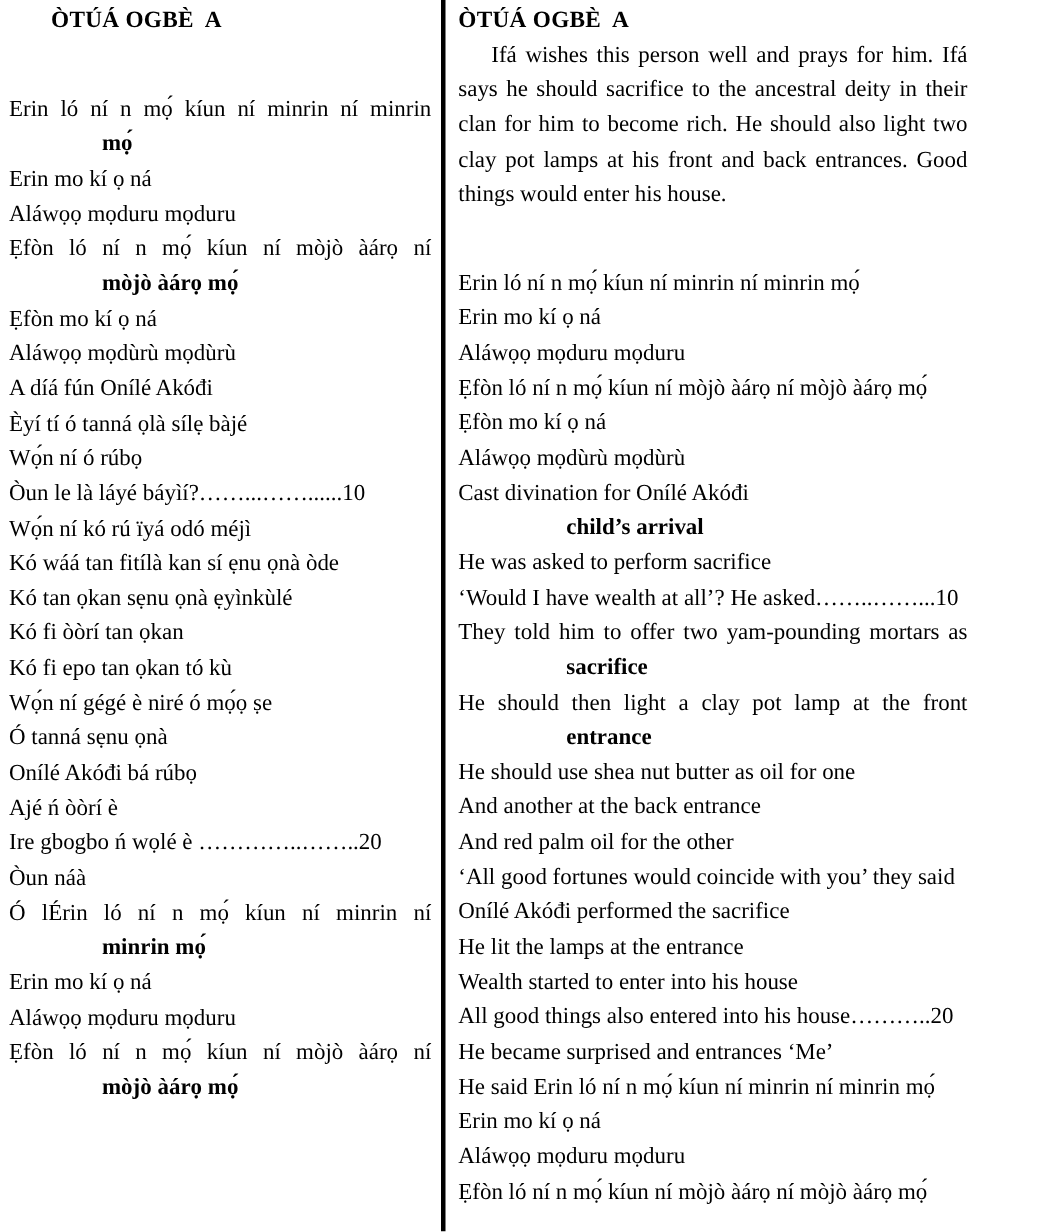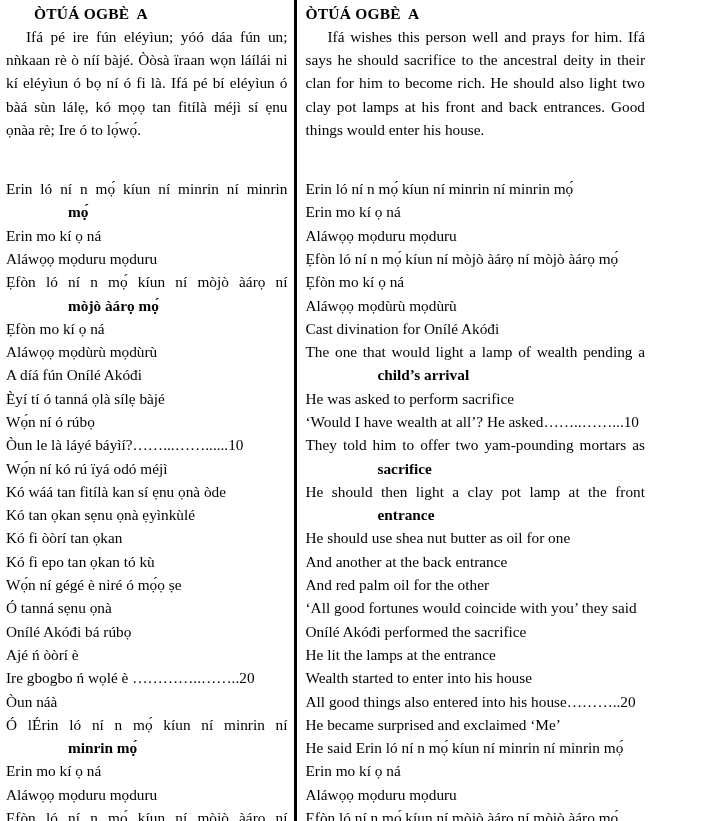--- a/index.html
+++ b/index.html
@@ -102,21 +102,20 @@
   }
 </style>
 </head>
 <body>
 
 <div class="page">
   <div class="columns">
 
     <div class="col col-left">
       <div class="head">ÒTÚÁ OGBÈ  A</div>
-      <p class="intro">Ifá pé ire fún eléyìun; yóó dáa fún un; nǹkaan rè ò níí bàjé. Òòsà ïraan wọn láílái ni kí eléyìun ó bọ ní ó fi là. Ifá pé bí eléyìun ó bàá sùn lálẹ, kó mọọ  tan fitílà méjì sí ẹnu ọnàa rè; Ire ó to lọ́wọ́.</p>
       <div class="gap"></div>
       <div class="verse">
           <div class="vline wrap">
             <span class="first">Erin ló ní n mọ́ kíun ní minrin ní minrin</span>
             <span class="cont">mọ́</span>
           </div>
           <div class="vline">Erin mo kí ọ ná</div>
           <div class="vline">Aláwọọ mọduru mọduru</div>
           <div class="vline wrap">
             <span class="first">Ẹfòn ló ní n mọ́ kíun ní mòjò àárọ ní</span>
@@ -158,42 +157,41 @@
       <div class="gap"></div>
       <div class="verse">
           <div class="vline">Erin ló ní n mọ́ kíun ní minrin ní minrin mọ́</div>
           <div class="vline">Erin mo kí ọ ná</div>
           <div class="vline">Aláwọọ mọduru mọduru</div>
           <div class="vline">Ẹfòn ló ní n mọ́ kíun ní mòjò àárọ ní mòjò àárọ mọ́</div>
           <div class="vline">Ẹfòn mo kí ọ ná</div>
           <div class="vline">Aláwọọ mọdùrù mọdùrù</div>
           <div class="vline">Cast divination for Onílé Akóđi</div>
           <div class="vline wrap">
-            <span class="first">The one that would light a lamp of wealth pending a</span>
             <span class="cont">child’s arrival</span>
           </div>
           <div class="vline">He was asked to perform sacrifice</div>
           <div class="vline">‘Would I have wealth at all’? He asked……..……...10</div>
           <div class="vline wrap">
             <span class="first">They told him to offer two yam-pounding mortars as</span>
             <span class="cont">sacrifice</span>
           </div>
           <div class="vline wrap">
             <span class="first">He should then light a clay pot lamp at the front</span>
             <span class="cont">entrance</span>
           </div>
           <div class="vline">He should use shea nut butter as oil for one</div>
           <div class="vline">And another at the back entrance</div>
           <div class="vline">And red palm oil for the other</div>
           <div class="vline">‘All good fortunes would coincide with you’ they said</div>
           <div class="vline">Onílé Akóđi performed the sacrifice</div>
           <div class="vline">He lit the lamps at the entrance</div>
           <div class="vline">Wealth started to enter into his house</div>
           <div class="vline">All good things also entered into his house………..20</div>
-          <div class="vline">He became surprised and exclaimed ‘Me’</div>
+          <div class="vline">He became surprised and entrances ‘Me’</div>
           <div class="vline">He said Erin ló ní n mọ́ kíun ní minrin ní minrin mọ́</div>
           <div class="vline">Erin mo kí ọ ná</div>
           <div class="vline">Aláwọọ mọduru mọduru</div>
           <div class="vline">Ẹfòn ló ní n mọ́ kíun ní mòjò àárọ ní mòjò àárọ mọ́</div>
         </div>
     </div>
 
   </div>
 </div>
 

